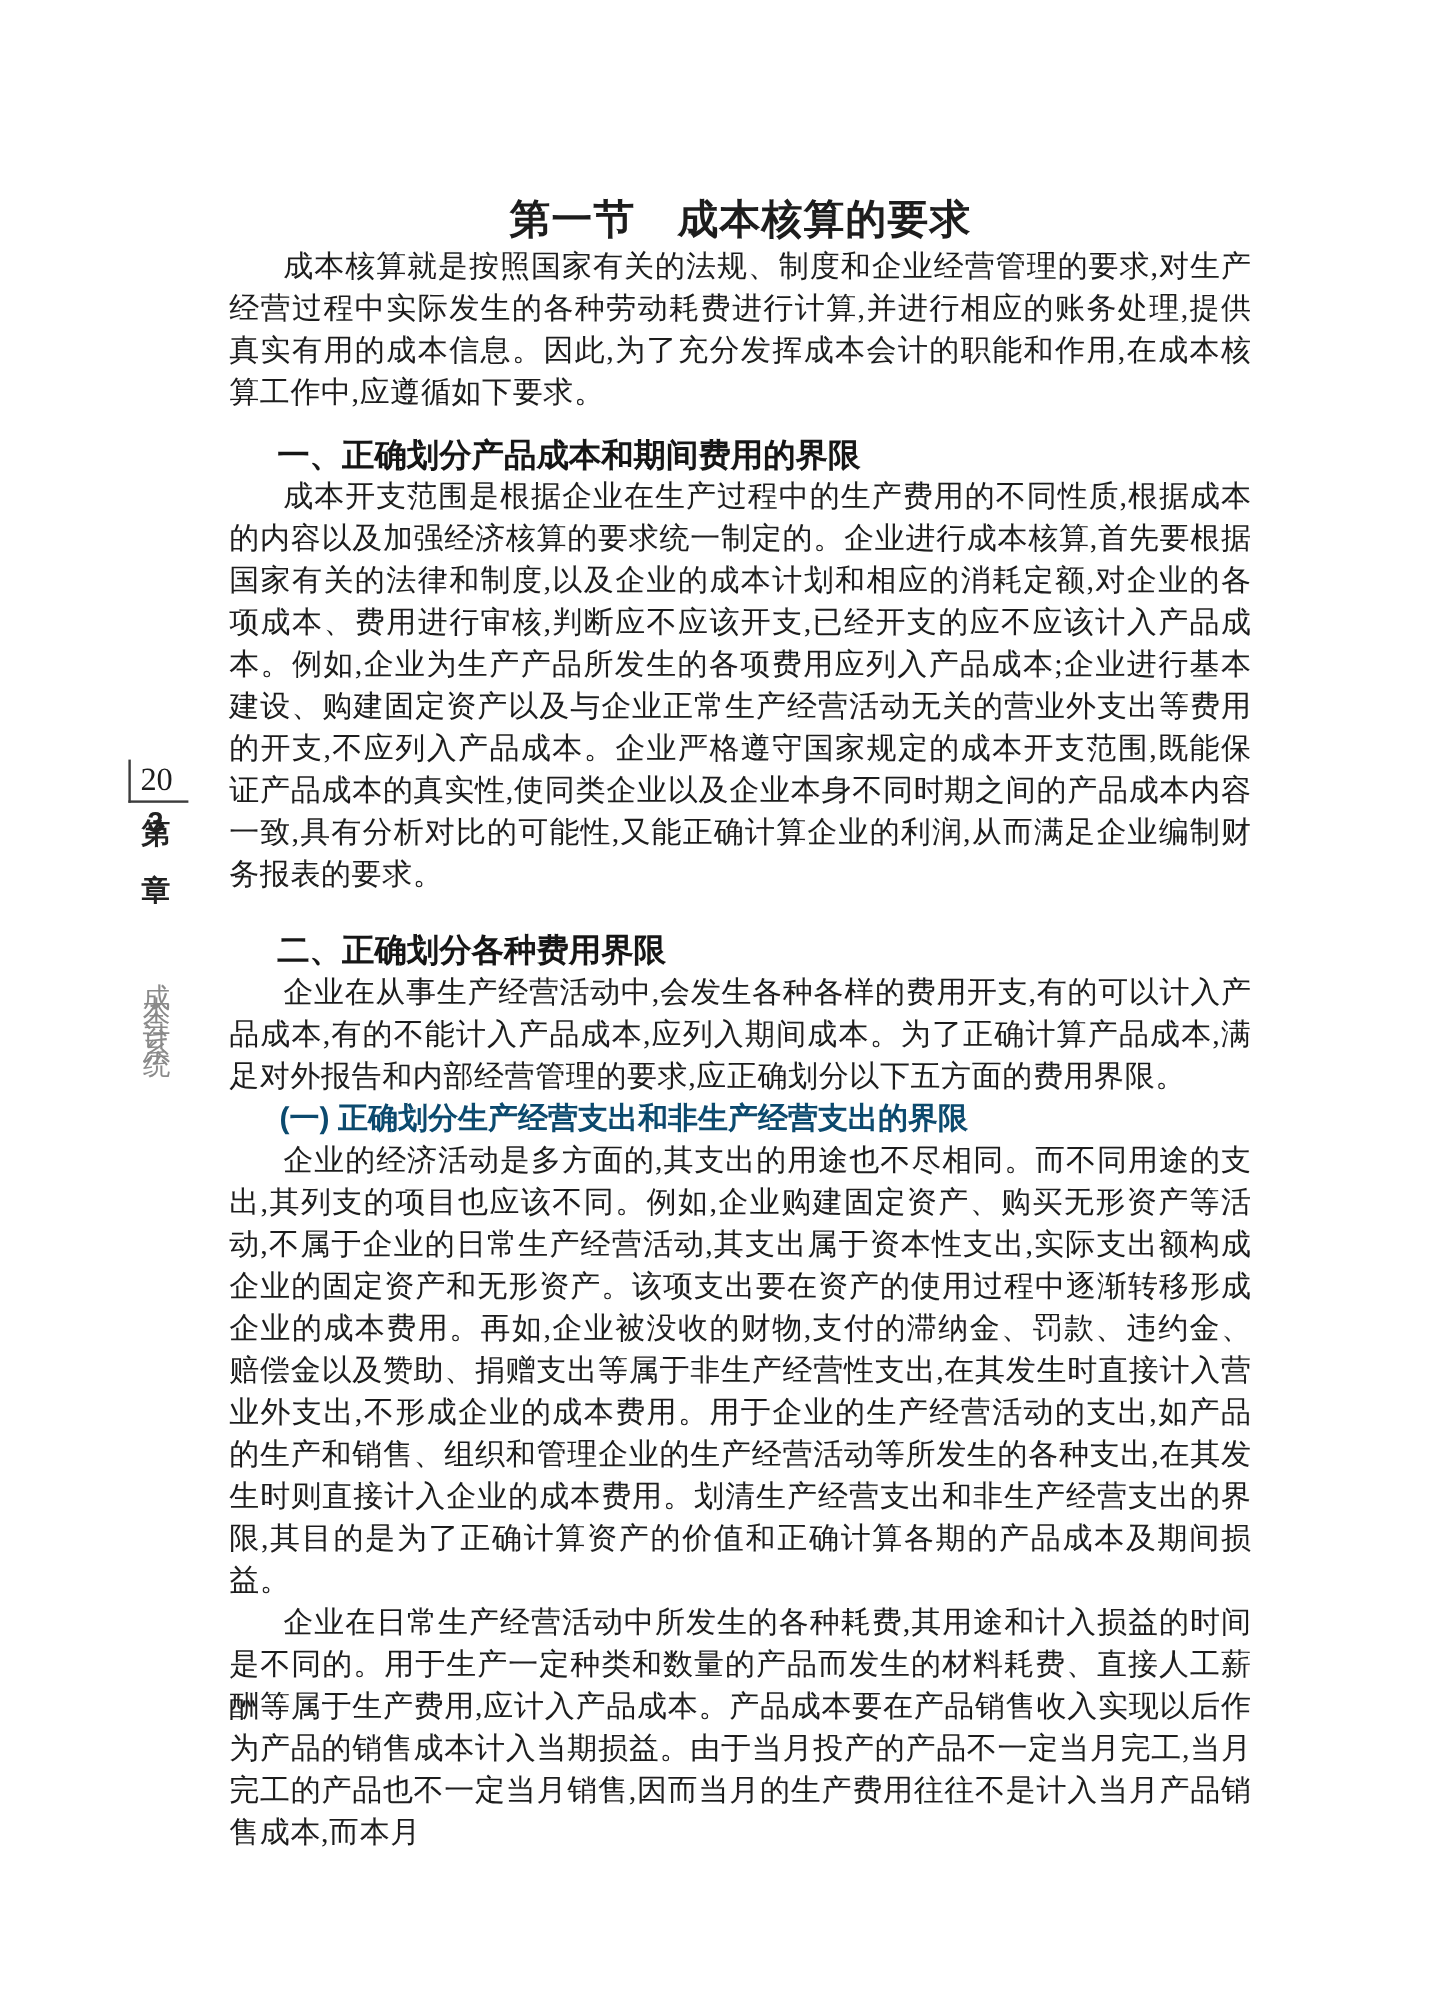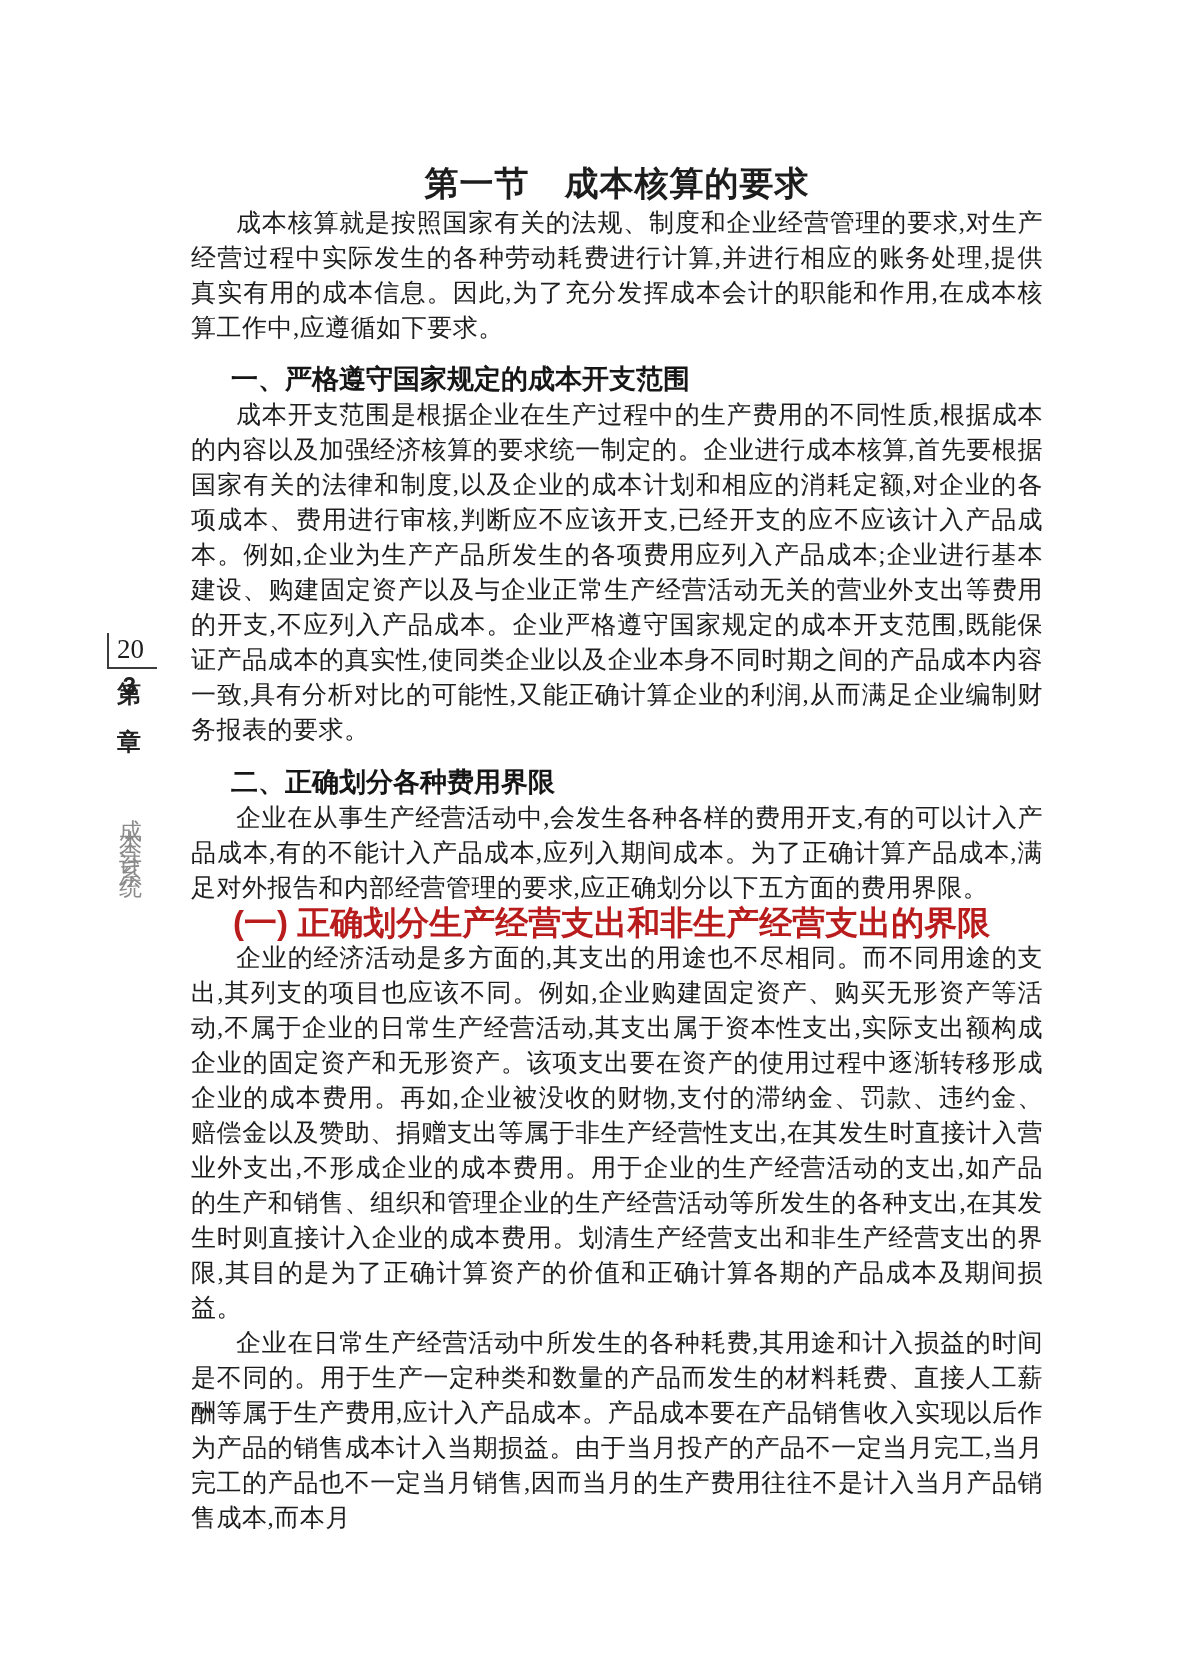--- a/index.html
+++ b/index.html
@@ -86,47 +86,47 @@
     font-weight: 700;
     font-size: 27px;
     line-height: 35px;
     color: #161616;
   }
   .h-minor {
     margin: 0;
     padding-left: 42px;
     font-family: "Liberation Sans", sans-serif;
     font-weight: 700;
-    font-size: 33px;
+    font-size: 25px;
     line-height: 35px;
-    color: #b91c1c;
+    color: #0c4a6e;
   }
   .mt38 { margin-top: 38px; }
   .mt23 { margin-top: 23px; }
-  .mt18 { margin-top: 18px; }
+  .mt18 { margin-top: 28px; }
   .mt17 { margin-top: 17px; }
 </style>
 </head>
 <body>
 
 <div class="page">
 
   <aside>
     <div class="page-number-box">20</div>
     <div class="chapter-label">第3章</div>
     <div class="chapter-title">成本会计系统</div>
   </aside>
 
   <main class="content">
 
     <h1 class="section-title">第一节　成本核算的要求</h1>
 
     <p class="body mt38">成本核算就是按照国家有关的法规、制度和企业经营管理的要求,对生产经营过程中实际发生的各种劳动耗费进行计算,并进行相应的账务处理,提供真实有用的成本信息。因此,为了充分发挥成本会计的职能和作用,在成本核算工作中,应遵循如下要求。</p>
 
-    <h2 class="h-major mt17">一、严格遵守国家规定的成本开支范围</h2>
+    <h2 class="h-major mt17">一、正确划分产品成本和期间费用的界限</h2>
 
     <p class="body mt17">成本开支范围是根据企业在生产过程中的生产费用的不同性质,根据成本的内容以及加强经济核算的要求统一制定的。企业进行成本核算,首先要根据国家有关的法律和制度,以及企业的成本计划和相应的消耗定额,对企业的各项成本、费用进行审核,判断应不应该开支,已经开支的应不应该计入产品成本。例如,企业为生产产品所发生的各项费用应列入产品成本;企业进行基本建设、购建固定资产以及与企业正常生产经营活动无关的营业外支出等费用的开支,不应列入产品成本。企业严格遵守国家规定的成本开支范围,既能保证产品成本的真实性,使同类企业以及企业本身不同时期之间的产品成本内容一致,具有分析对比的可能性,又能正确计算企业的利润,从而满足企业编制财务报表的要求。</p>
 
     <h2 class="h-major mt18">二、正确划分各种费用界限</h2>
 
     <p class="body mt23">企业在从事生产经营活动中,会发生各种各样的费用开支,有的可以计入产品成本,有的不能计入产品成本,应列入期间成本。为了正确计算产品成本,满足对外报告和内部经营管理的要求,应正确划分以下五方面的费用界限。</p>
 
     <h3 class="h-minor">(一) 正确划分生产经营支出和非生产经营支出的界限</h3>
 
     <p class="body">企业的经济活动是多方面的,其支出的用途也不尽相同。而不同用途的支出,其列支的项目也应该不同。例如,企业购建固定资产、购买无形资产等活动,不属于企业的日常生产经营活动,其支出属于资本性支出,实际支出额构成企业的固定资产和无形资产。该项支出要在资产的使用过程中逐渐转移形成企业的成本费用。再如,企业被没收的财物,支付的滞纳金、罚款、违约金、赔偿金以及赞助、捐赠支出等属于非生产经营性支出,在其发生时直接计入营业外支出,不形成企业的成本费用。用于企业的生产经营活动的支出,如产品的生产和销售、组织和管理企业的生产经营活动等所发生的各种支出,在其发生时则直接计入企业的成本费用。划清生产经营支出和非生产经营支出的界限,其目的是为了正确计算资产的价值和正确计算各期的产品成本及期间损益。</p>

